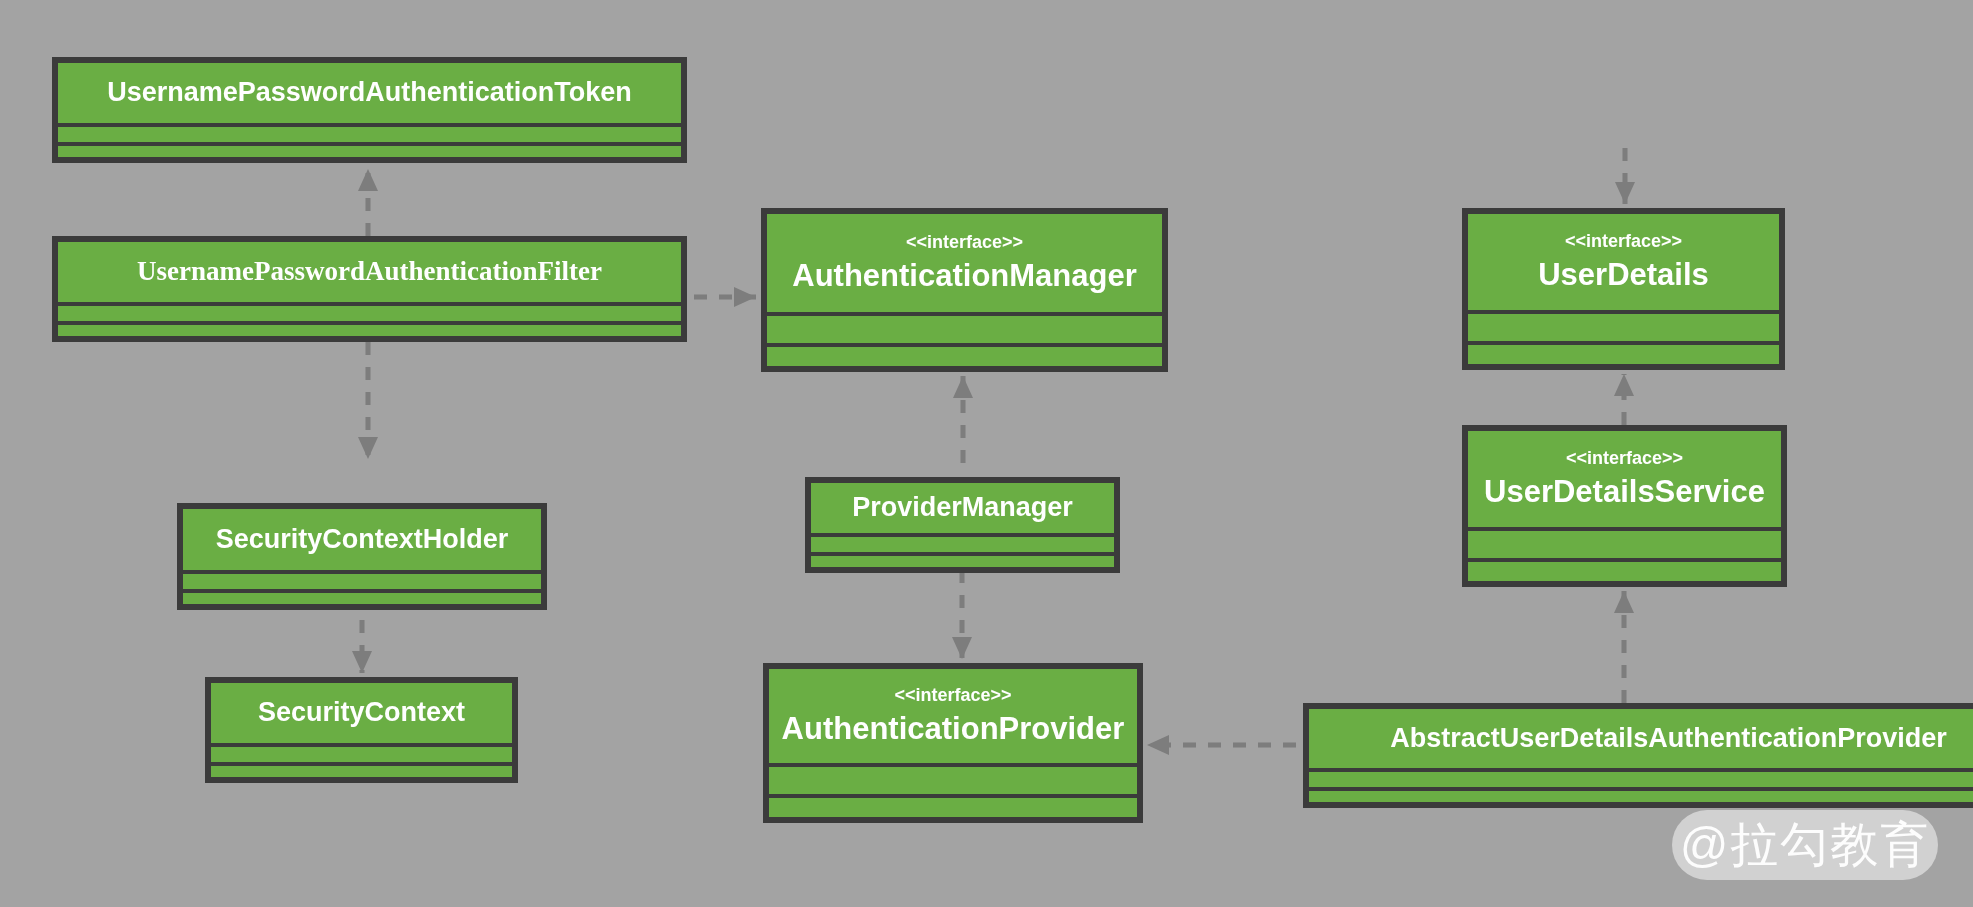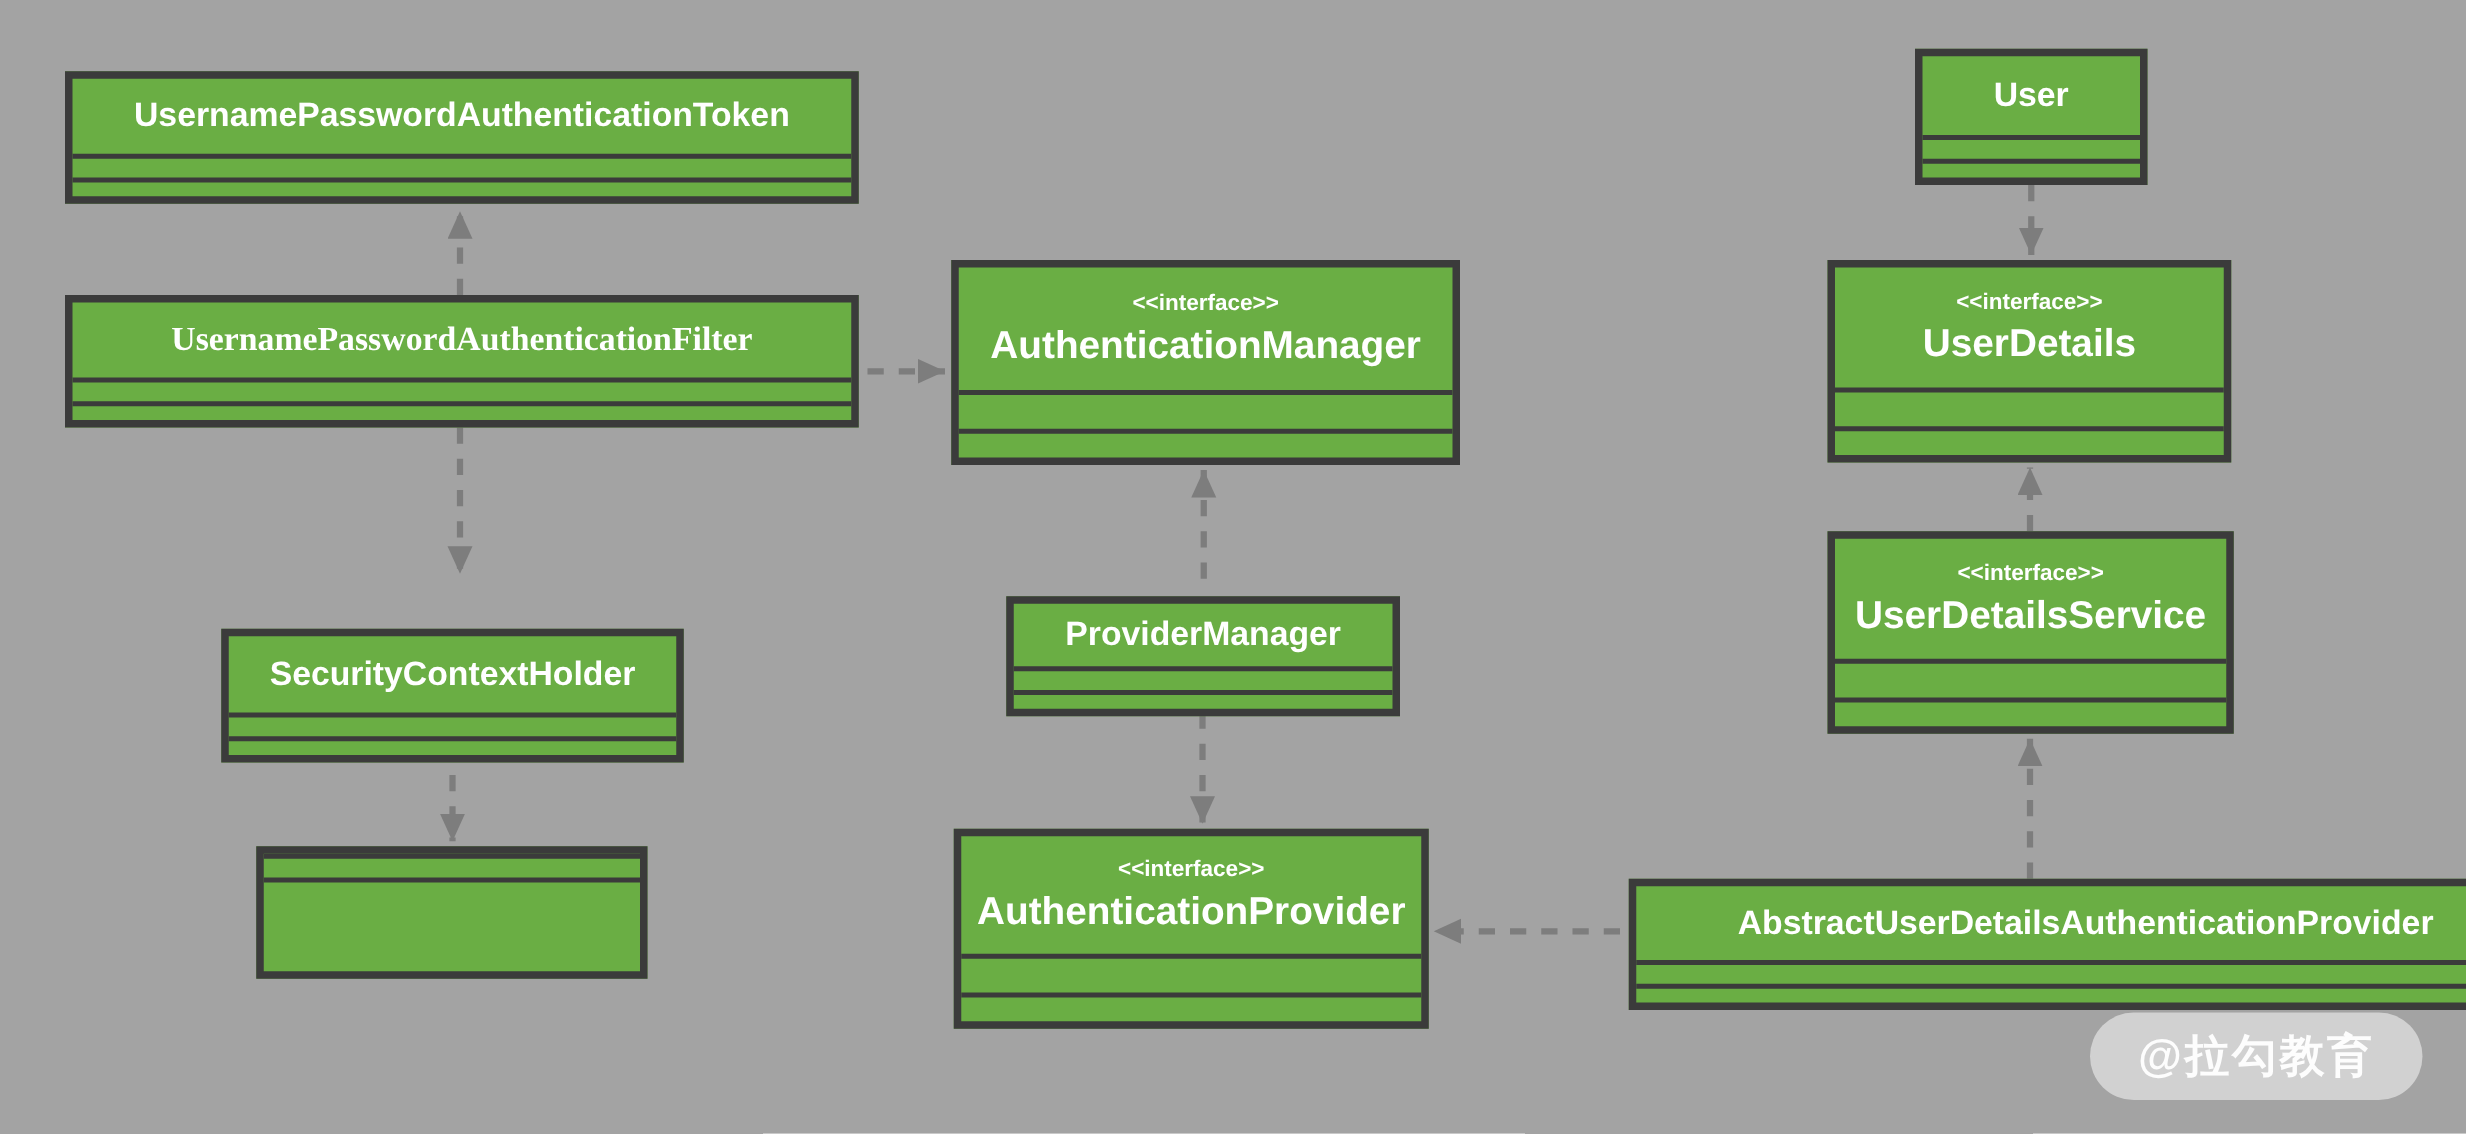--- a/index.html
+++ b/index.html
@@ -66,22 +66,22 @@
     stroke-dasharray: 13 12;
     fill: none;
   }
   #watermark {
     position: absolute;
     left: 1672px; top: 810px;
     width: 266px; height: 70px;
     border-radius: 35px;
     background: rgba(213, 213, 213, 0.92);
     color: rgba(255, 255, 255, 0.95);
-    font-size: 36px;
-    font-weight: 700;
+    font-size: 48px;
+    font-weight: 400;
     letter-spacing: 2px;
     display: flex;
     align-items: center;
     justify-content: center;
   }
 </style>
 </head>
 <body>
 
 <div id="canvas">
@@ -128,20 +128,23 @@
     <div class="uml-title">
         <span class="uml-name">SecurityContextHolder</span>
       </div>
     <div class="divider"></div>
     <div class="row row1"></div>
     <div class="divider"></div>
     <div class="row row2"></div>
   </div>
 
   <div class="uml-box reg" id="box-sc">
+    <div class="uml-title">
+        <span class="uml-name">SecurityContext</span>
+      </div>
     <div class="divider"></div>
     <div class="row row1"></div>
     <div class="divider"></div>
     <div class="row row2"></div>
   </div>
 
   <div class="uml-box itf" id="box-am">
     <div class="uml-title">
       <span class="uml-stereo">&lt;&lt;interface&gt;&gt;</span>
       <span class="uml-name">AuthenticationManager</span>
@@ -166,29 +169,20 @@
     <div class="uml-title">
       <span class="uml-stereo">&lt;&lt;interface&gt;&gt;</span>
       <span class="uml-name">AuthenticationProvider</span>
     </div>
     <div class="divider"></div>
     <div class="row row1"></div>
     <div class="divider"></div>
     <div class="row row2"></div>
   </div>
 
-  <div class="uml-box reg" id="box-user">
-    <div class="uml-title">
-        <span class="uml-name">User</span>
-      </div>
-    <div class="divider"></div>
-    <div class="row row1"></div>
-    <div class="divider"></div>
-    <div class="row row2"></div>
-  </div>
 
   <div class="uml-box itf" id="box-ud">
     <div class="uml-title">
       <span class="uml-stereo">&lt;&lt;interface&gt;&gt;</span>
       <span class="uml-name">UserDetails</span>
     </div>
     <div class="divider"></div>
     <div class="row row1"></div>
     <div class="divider"></div>
     <div class="row row2"></div>

